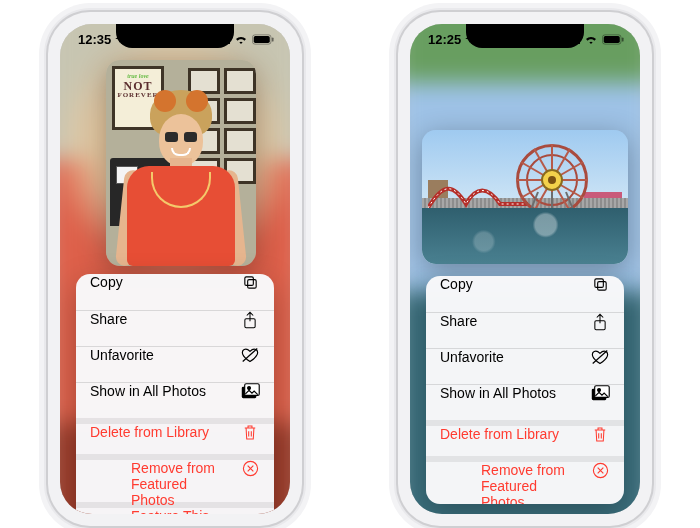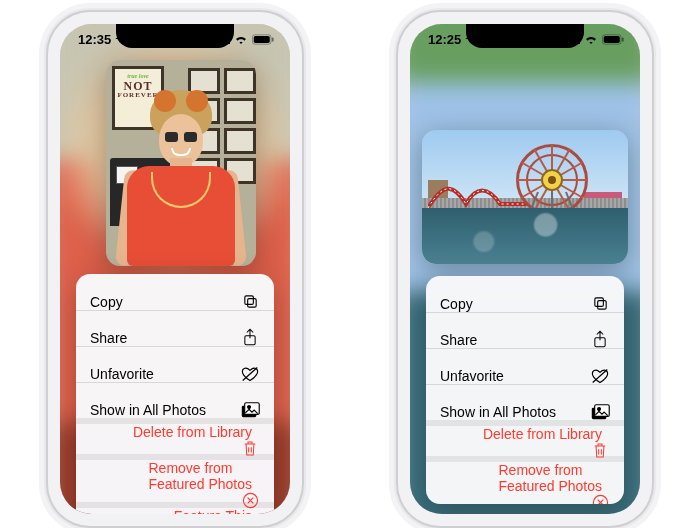--- a/index.html
+++ b/index.html
@@ -212,29 +212,29 @@
     z-index: 30;
     box-shadow: 0 10px 30px rgba(0,0,0,0.25);
     font-size: 14px;
   }
   .menu.left-phone  { top: 250px; }
   .menu.right-phone { top: 252px; }
   .menu-item {
     height: 36px;
     padding: 0 14px;
     display: flex;
-    align-items: flex-end;
+    align-items: flex-start;
     justify-content: space-between;
     color: #000;
     border-top: 0.5px solid rgba(0,0,0,0.12);
   }
   .menu-item.tall { height: 48px; }
-  .menu-item.tall .mi-label { line-height: 1.15; }
+  .menu-item.tall .mi-label { line-height: 1.15; margin-left: 41px; }
   .menu-item:first-child { border-top: none; }
-  .menu-item.sep { border-top: 6px solid rgba(0,0,0,0.07); flex-direction: column; }
+  .menu-item.sep { border-top: 6px solid rgba(0,0,0,0.07); }
   .menu-item.destructive { color: #ff3b30; }
   .mi-label { flex:1; padding-right:8px; font-weight:400; white-space:pre-line;}
   .mi-ico { width:20px; display:flex; justify-content:center; }
   .mi-ico svg { display:block; }
 
 </style>
 </head>
 <body>
 
 <div class="phone">

